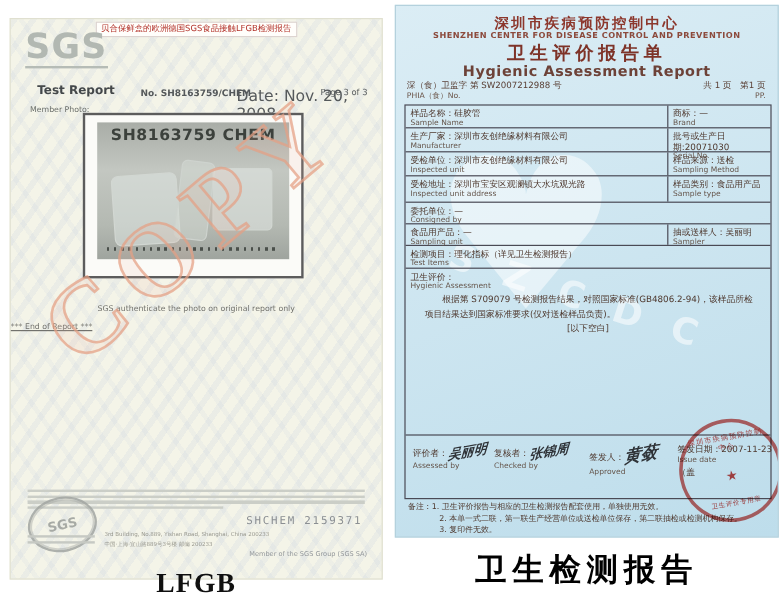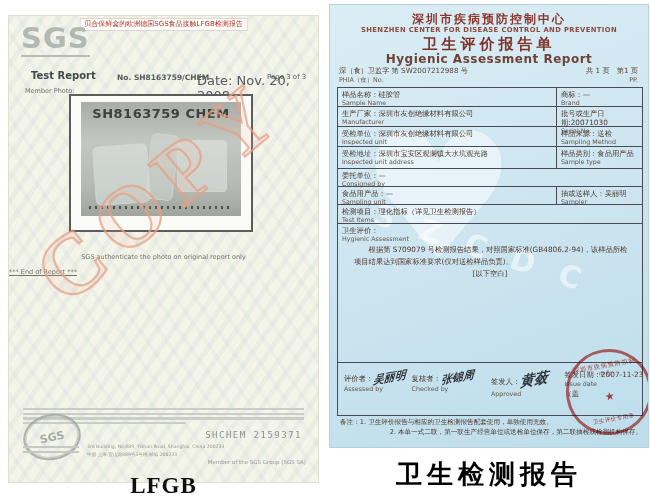--- a/index.html
+++ b/index.html
@@ -115,21 +115,21 @@
   .red-seal{
     left:236px;top:344px;width:86px;height:86px;box-sizing:border-box;border-radius:50%;
     border:3px solid rgba(198,40,36,.7);transform:rotate(-10deg);
     display:flex;flex-direction:column;align-items:center;justify-content:space-between;
     padding:9px 7px;color:rgba(198,40,36,.85);z-index:2;mix-blend-mode:multiply;
   }
   .seal-ring{font-size:6px;text-align:center;line-height:1.25;letter-spacing:1px;}
   .seal-star{font-size:11px;}
   .seal-bottom{font-size:5.5px;letter-spacing:.5px;white-space:nowrap;}
   .notes{left:10px;top:413px;right:6px;font-size:6.6px;line-height:1.45;color:#4e382e;z-index:1;}
-  .notes .indent{padding-left:26px;text-align:right;}
+  .notes .indent{padding-left:26px;}
   .caption-right{
     left:329px;top:457px;width:320px;text-align:center;
     font-weight:bold;font-size:26px;color:#000;letter-spacing:5px;
     font-family:"Liberation Serif",serif;
   }
 </style>
 </head>
 <body>
 
 <div id="left-doc" class="abs">
@@ -291,16 +291,17 @@
 
   <div class="abs red-seal">
     <div class="seal-ring">深圳市疾病预防控制中心</div>
     <div class="seal-star">★</div>
     <div class="seal-bottom">卫生评价专用章</div>
   </div>
 
   <div class="abs notes">
     <div>备注：1. 卫生评价报告与相应的卫生检测报告配套使用，单独使用无效。</div>
     <div class="indent">2. 本单一式二联，第一联生产经营单位或送检单位保存，第二联抽检或检测机构保存。</div>
+    <div class="indent">3. 复印件无效。</div>
   </div>
 </div>
 
 <div class="abs caption-right">卫生检测报告</div>
 
 </body></html>

